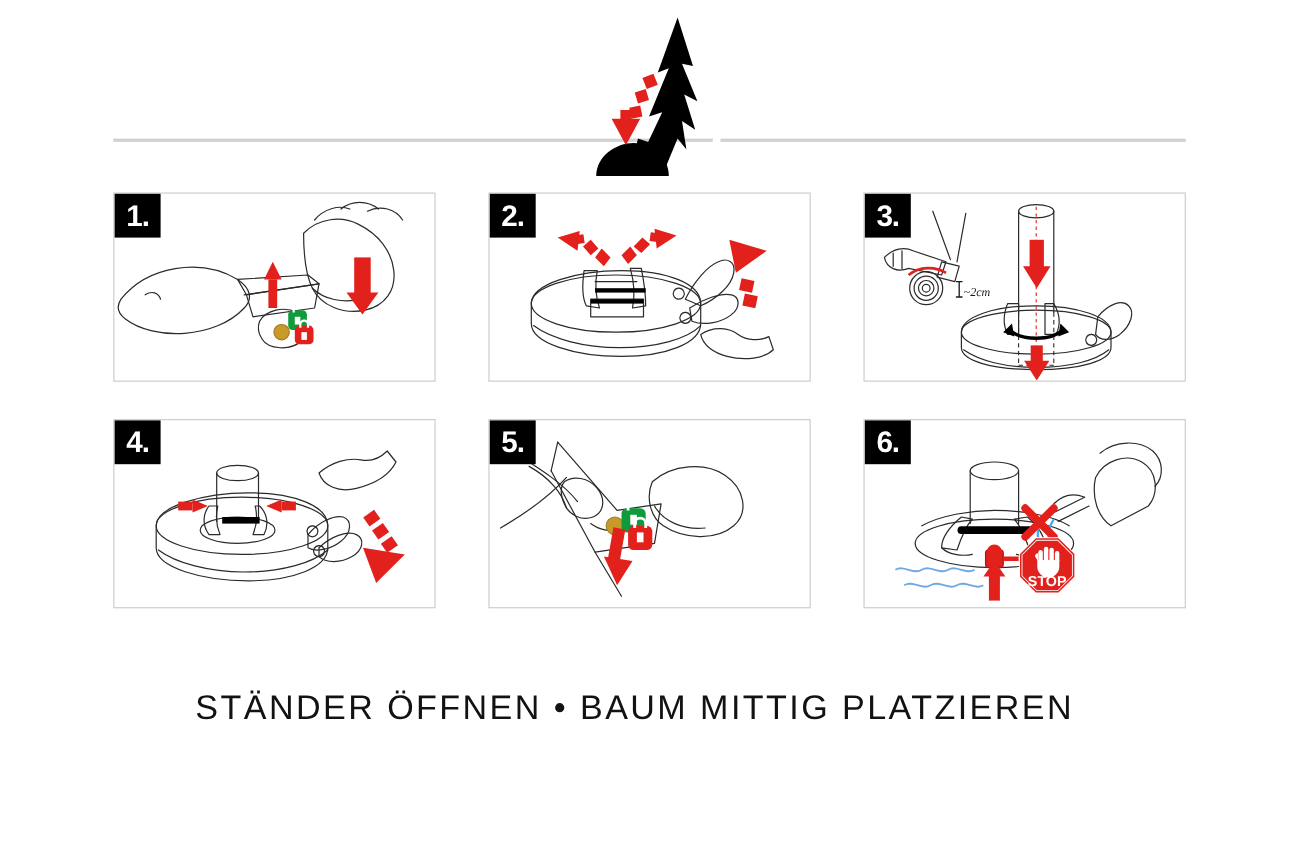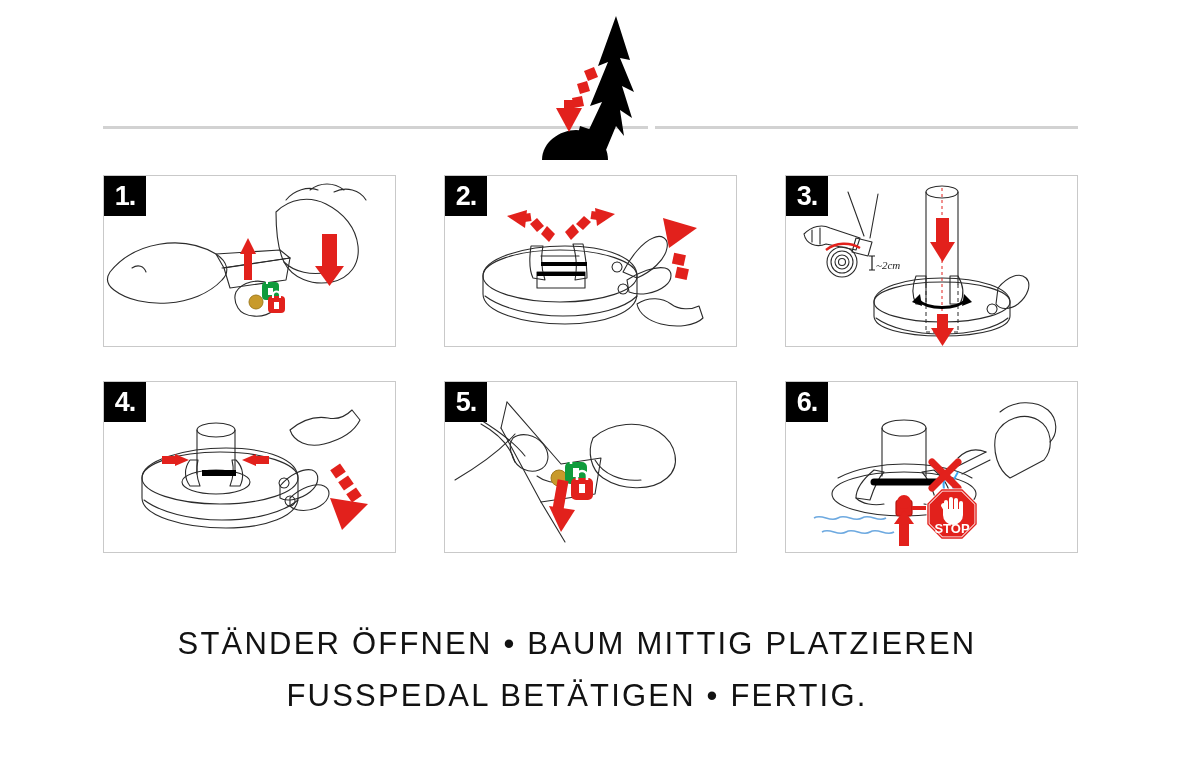--- a/index.html
+++ b/index.html
@@ -445,14 +445,13 @@
         </g>
         <text x="166" y="151" font-family="'Liberation Sans', sans-serif" font-size="13" font-weight="bold" fill="#ffffff" text-anchor="middle">STOP</text>
       </g>
     </svg>
   </div>
 
 </div>
 
 <div class="caption">
   <div>STÄNDER ÖFFNEN • BAUM MITTIG PLATZIEREN</div>
-  <div>FUSSPEDAL BETÄTIGEN • FERTIG.</div>
 </div>
 
 </body></html>

